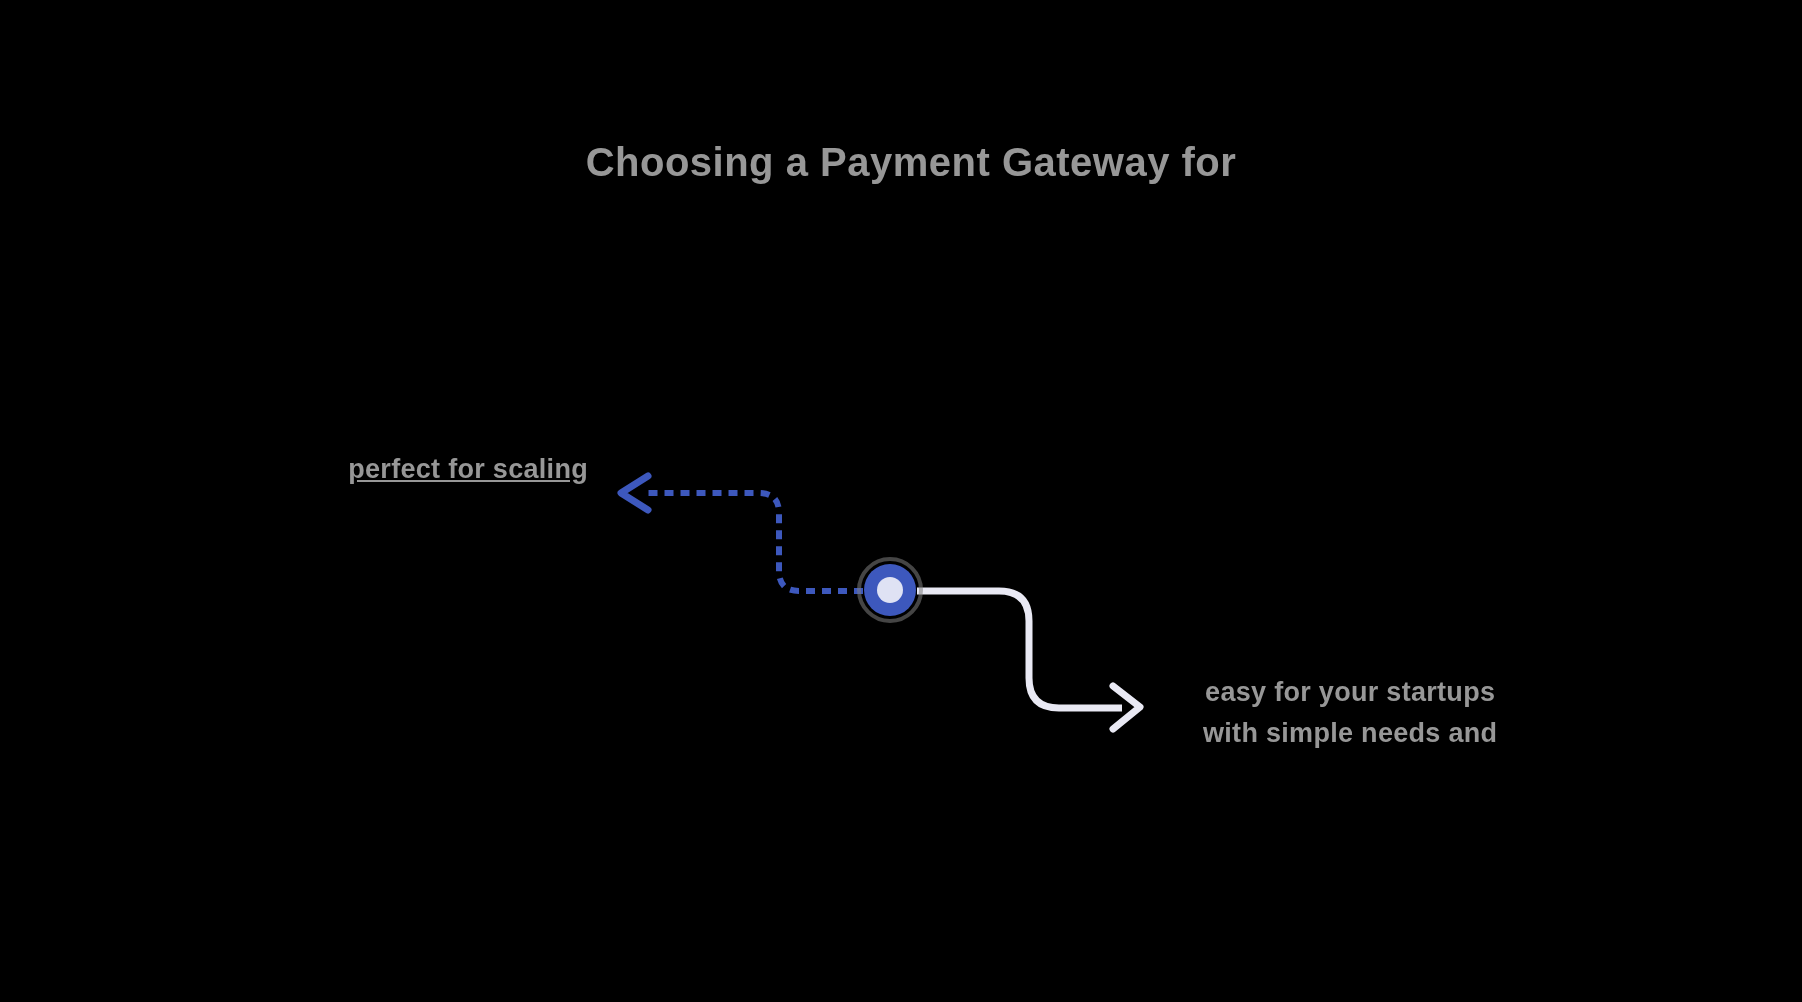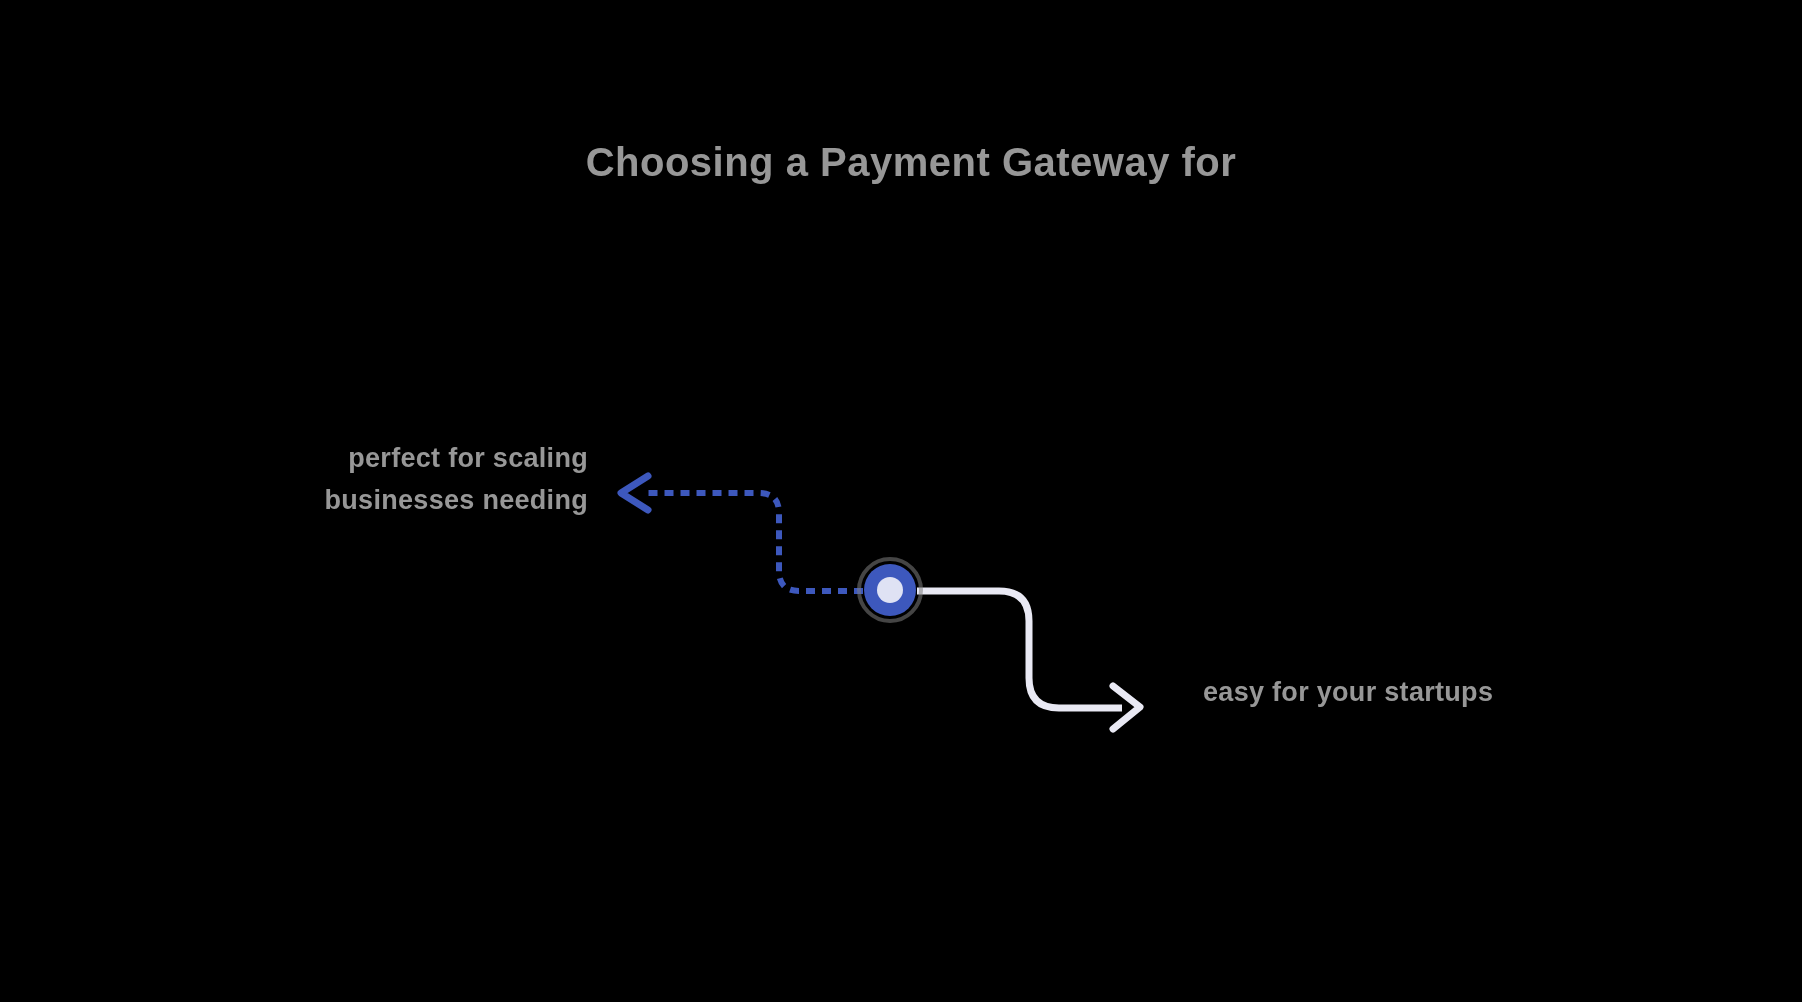--- a/index.html
+++ b/index.html
@@ -30,24 +30,25 @@
     letter-spacing:.5px;
   }
   .note{
     position:absolute;
     color:var(--text-gray);
     font-size:27px;
     font-weight:700;
     letter-spacing:.3px;
   }
   .note-left{
-    top:437px;
+    top:448px;
     right:1234px; 
     text-align:right;
     line-height:42px;
+    text-decoration:underline;
   }
   .note-right{
     top:672px;
     left:1203px;
     text-align:center;
     line-height:41px;
   }
   svg.diagram{position:absolute;left:0;top:0;}
   .dotted-line{fill:none;stroke:var(--accent-blue);stroke-width:6;stroke-dasharray:9 7;}
   .dotted-head{fill:none;stroke:var(--accent-blue);stroke-width:7;stroke-linecap:round;stroke-linejoin:round;}
@@ -80,20 +81,20 @@
 
     <g>
       <circle class="node-ring" cx="890" cy="590" r="31"></circle>
       <circle class="node-outer" cx="890" cy="590" r="26"></circle>
       <circle class="node-core" cx="890" cy="590" r="13"></circle>
     </g>
   </svg>
 
   <div class="note note-left">
     <div>perfect for scaling</div>
-    <div>businesses needing</div>
   </div>
 
   <div class="note note-right">
     <div>easy for your startups</div>
+    <div>with simple needs and</div>
   </div>
 
 </div>
 
 </body></html>

